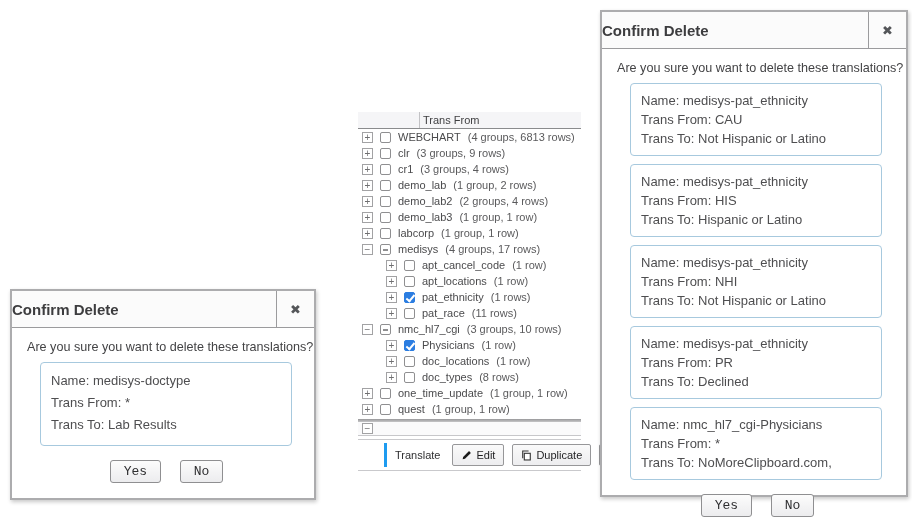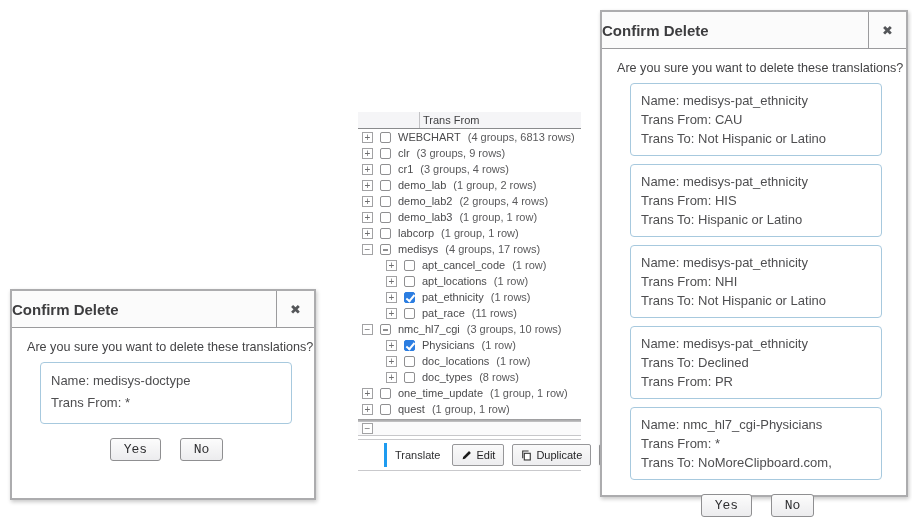--- a/index.html
+++ b/index.html
@@ -88,20 +88,21 @@
   <div class="dlg-titlebar">
     <span class="dlg-title">Confirm Delete</span>
     <span class="dlg-close">✖</span>
   </div>
   <div class="dlg-body">
     <div class="dlg-prompt">Are you sure you want to delete these translations?</div>
     <div class="entries">
         <div class="entry">
           <div>Name: medisys-doctype</div>
           <div>Trans From: *</div>
+          <div>Trans To: Lab Results</div>
         </div>
       </div>
     <div class="dlg-buttons">
       <button class="btn">Yes</button>
       <button class="btn">No</button>
     </div>
   </div>
 </div>
 
 <div class="panel">
@@ -275,22 +276,22 @@
           <div>Trans From: HIS</div>
           <div>Trans To: Hispanic or Latino</div>
         </div>
         <div class="entry">
           <div>Name: medisys-pat_ethnicity</div>
           <div>Trans From: NHI</div>
           <div>Trans To: Not Hispanic or Latino</div>
         </div>
         <div class="entry">
           <div>Name: medisys-pat_ethnicity</div>
+          <div>Trans From: PR</div>
           <div>Trans To: Declined</div>
-          <div>Trans From: PR</div>
         </div>
         <div class="entry">
           <div>Name: nmc_hl7_cgi-Physicians</div>
           <div>Trans From: *</div>
           <div>Trans To: NoMoreClipboard.com,</div>
         </div>
       </div>
     <div class="dlg-buttons">
       <button class="btn">Yes</button>
       <button class="btn">No</button>

